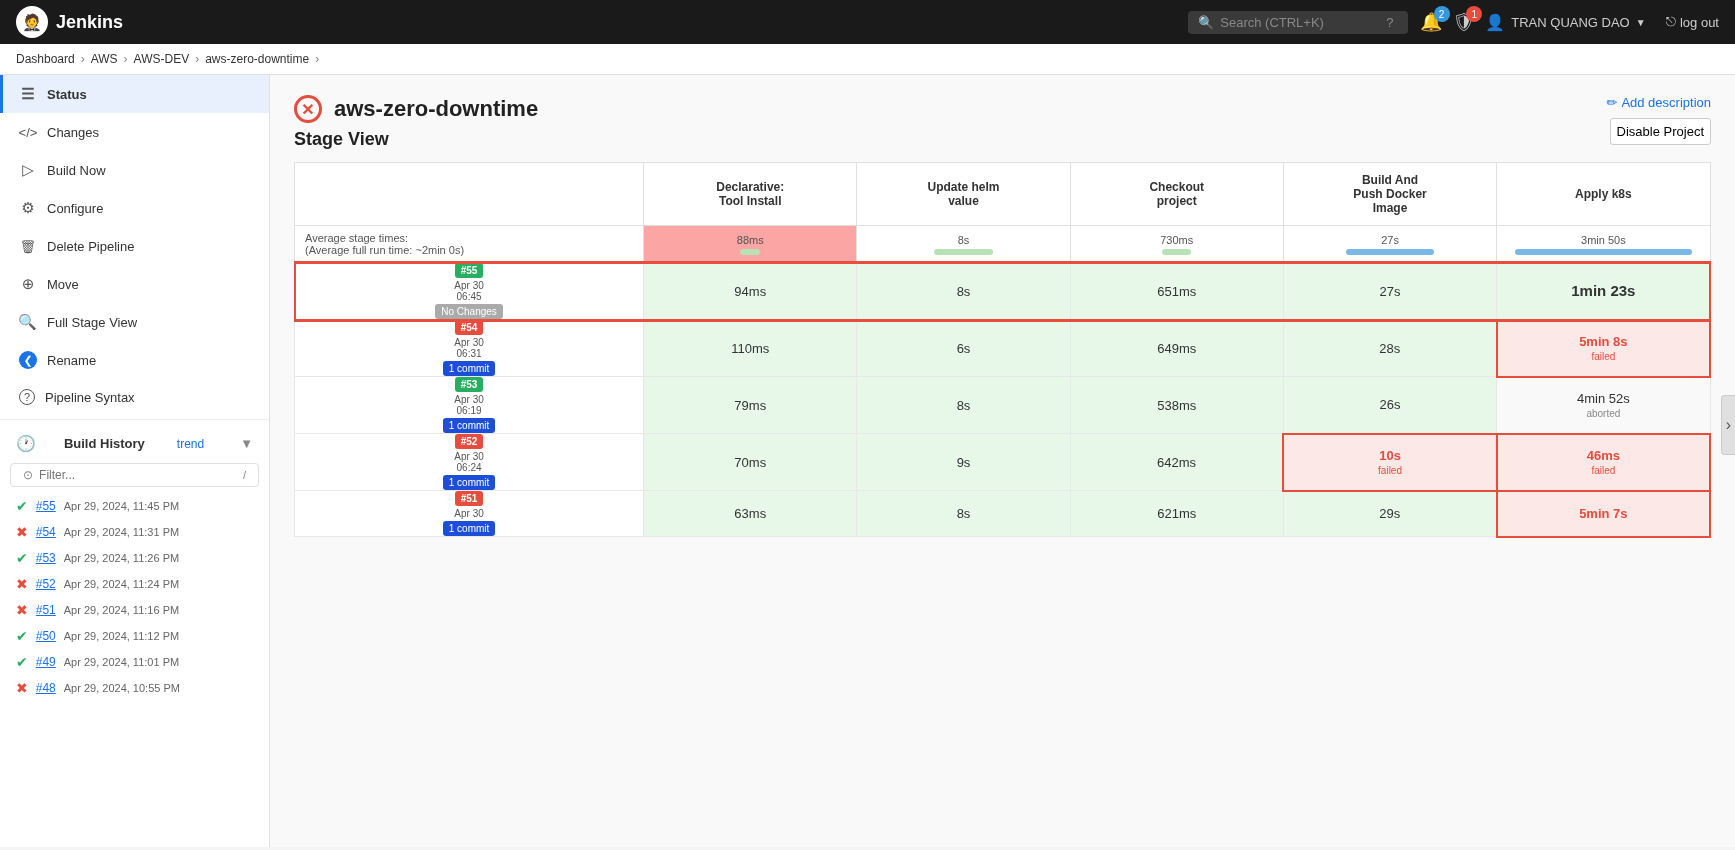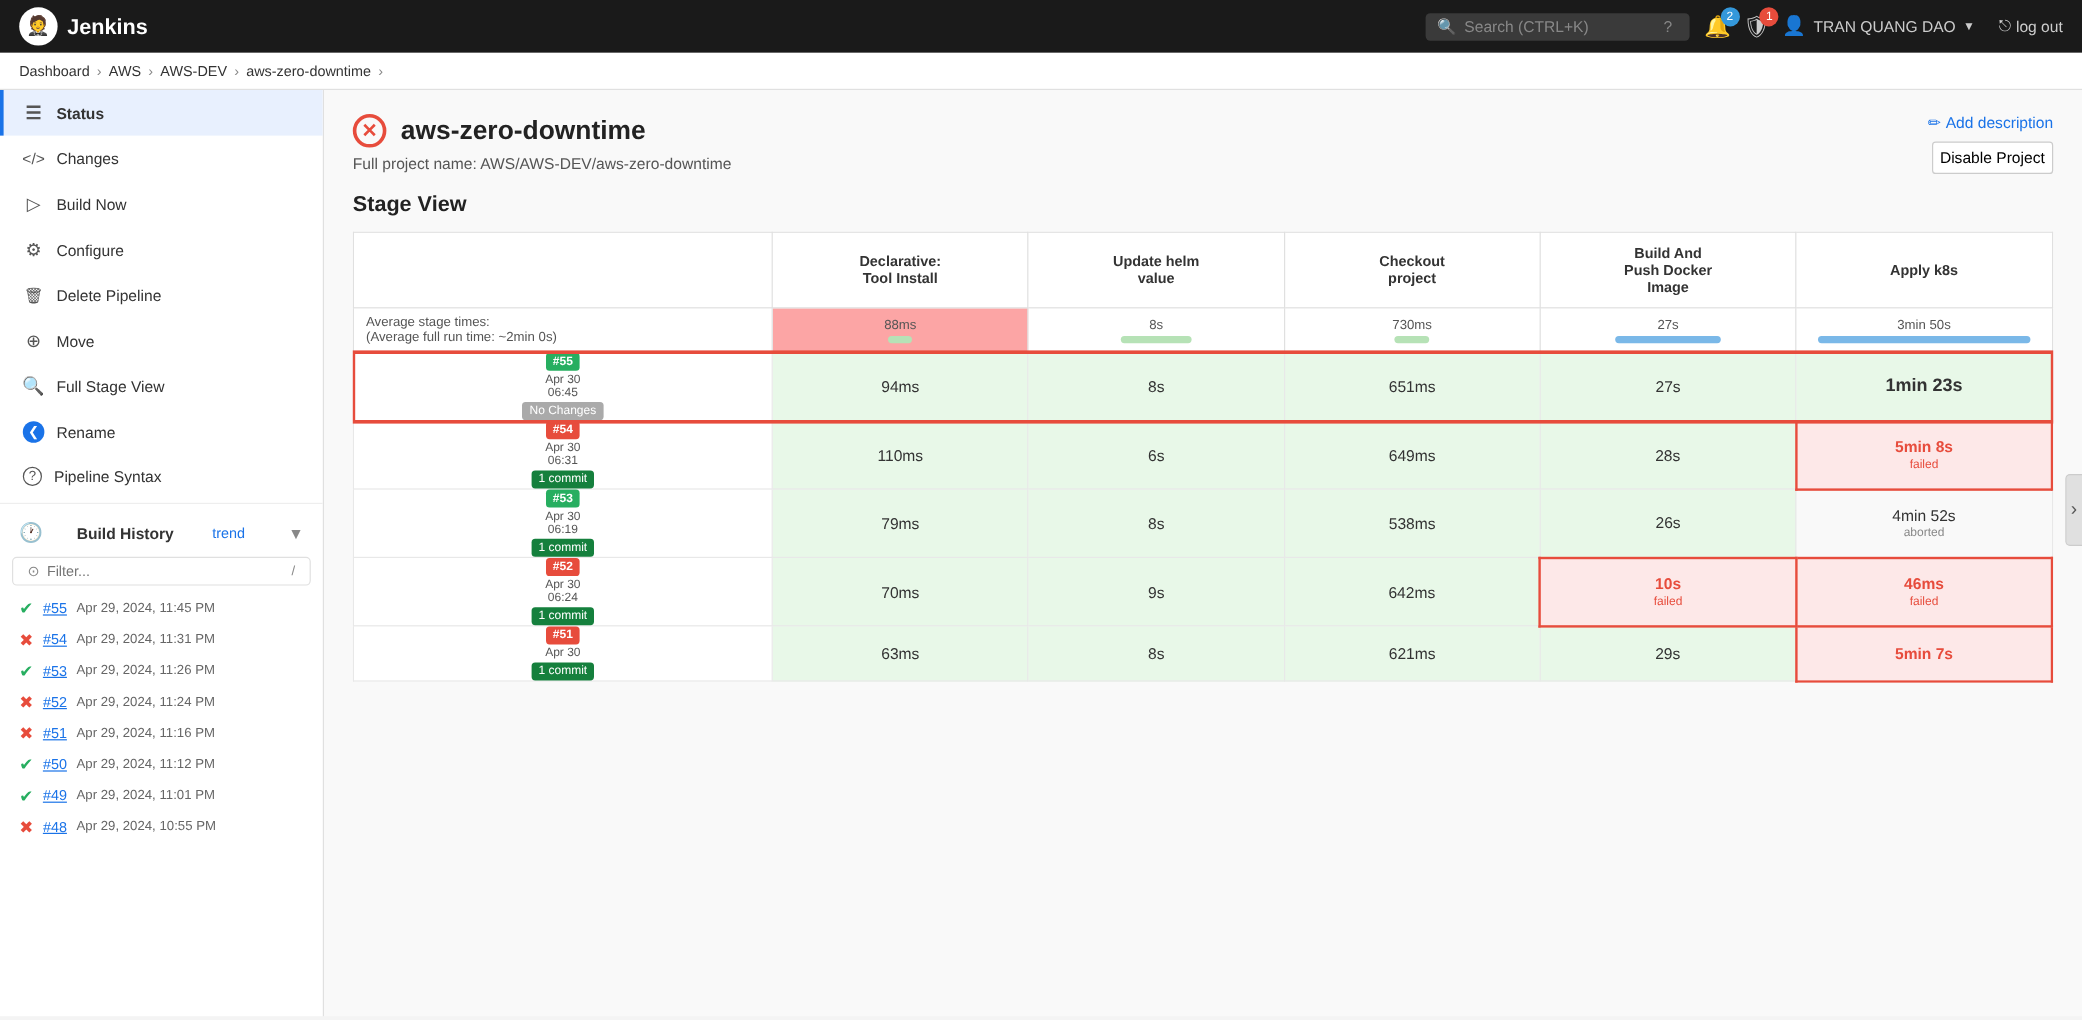--- a/index.html
+++ b/index.html
@@ -126,21 +126,21 @@
       background: #fff; padding: 8px 10px; text-align: center; font-size: 11px; min-width: 90px;
     }
     .build-badge {
       display: inline-block; background: #27ae60; color: #fff; font-size: 10px; font-weight: bold;
       border-radius: 3px; padding: 2px 6px; margin-bottom: 2px;
     }
     .build-badge.fail { background: #e74c3c; }
     .build-date { font-size: 10px; color: #555; }
     .build-time { font-size: 10px; color: #555; }
     .commit-btn {
-      display: inline-block; background: #15803d; color: #fff; font-size: 10px;
+      display: inline-block; background: #1d4ed8; color: #fff; font-size: 10px;
       border-radius: 3px; padding: 2px 6px; margin-top: 2px;
     }
     .no-changes-btn {
       display: inline-block; background: #aaa; color: #fff; font-size: 10px;
       border-radius: 3px; padding: 2px 6px; margin-top: 2px; white-space: nowrap;
     }
 
     .stage-cell-green { background: #e8f8e8; text-align: center; padding: 14px 8px; font-size: 13px; color: #333; }
     .stage-cell-red { background: #fde8e8; text-align: center; padding: 14px 8px; font-size: 13px; color: #e74c3c; font-weight: bold; }
     .stage-cell-red .fail-label { display: block; font-size: 10px; color: #e74c3c; margin-top: 2px; font-weight: normal; }
@@ -296,21 +296,20 @@
     <span class="bi-date">Apr 29, 2024, 10:55 PM</span>
   </div>
       </div>
   </aside>
 
   <main class="content">
     <div class="project-header">
       <div class="project-icon-fail">✕</div>
       <h1 class="project-title">aws-zero-downtime</h1>
     </div>
-    <div class="project-fullname">Full project name: AWS/AWS-DEV/aws-zero-downtime</div>
 
     <div class="side-actions">
       <a>
         <span>✏</span>
         <span>Add description</span>
       </a>
       <button>Disable Project</button>
     </div>
 
     <h2 class="stage-view-title">Stage View</h2>

